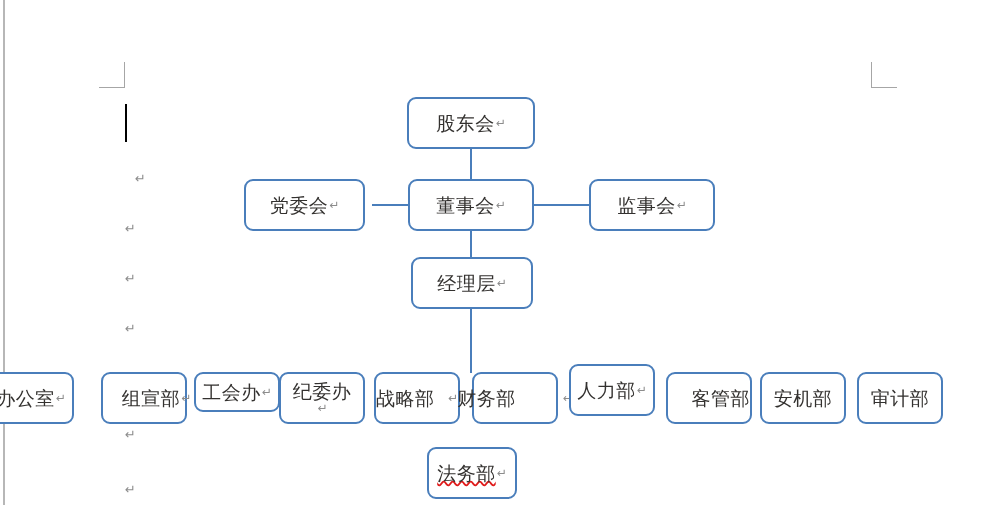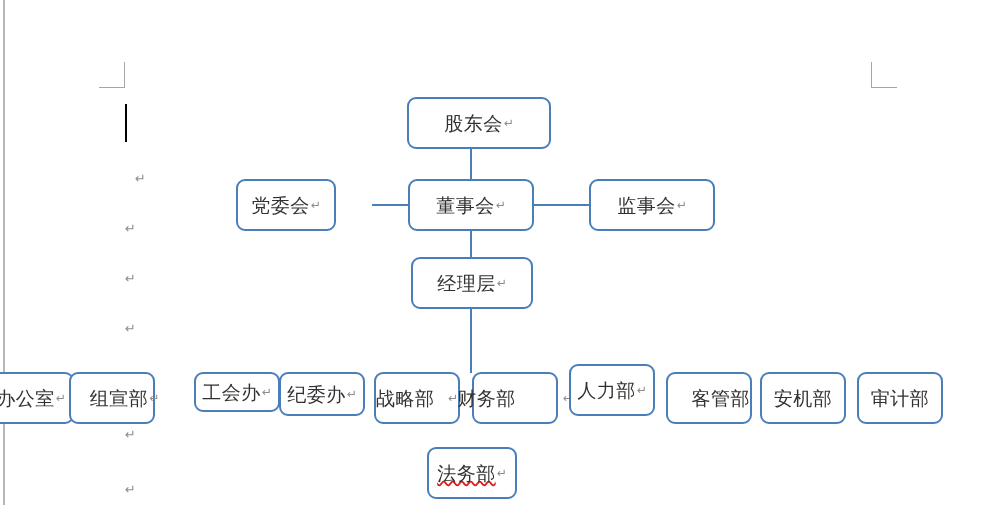--- a/index.html
+++ b/index.html
@@ -129,25 +129,25 @@
 
   <div id="connector-layer">
       <div class="conn" style="left: 470px; top: 149px; width: 2px; height: 30px;"></div>
       <div class="conn" style="left: 372px; top: 204px; height: 2px; width: 36px;"></div>
       <div class="conn" style="left: 534px; top: 204px; height: 2px; width: 55px;"></div>
       <div class="conn" style="left: 470px; top: 231px; width: 2px; height: 26px;"></div>
       <div class="conn" style="left: 470px; top: 309px; width: 2px; height: 64px;"></div>
     </div>
 
   <div id="node-layer">
-      <div class="node" style="left: 407px; top: 97px; width: 144px; height: 52px;">
+      <div class="node" style="left: 407px; top: 97px; width: 128px; height: 52px;">
         <span class="label">股东会</span>
         <span class="pmark">↵</span>
       </div>
-      <div class="node" style="left: 236px; top: 179px; width: 100px; height: 52px;">
+      <div class="node" style="left: 244px; top: 179px; width: 121px; height: 52px;">
         <span class="label">党委会</span>
         <span class="pmark">↵</span>
       </div>
       <div class="node" style="left: 408px; top: 179px; width: 126px; height: 52px;">
         <span class="label">董事会</span>
         <span class="pmark">↵</span>
       </div>
       <div class="node" style="left: 589px; top: 179px; width: 126px; height: 52px;">
         <span class="label">监事会</span>
         <span class="pmark">↵</span>
@@ -157,29 +157,29 @@
         <span class="pmark">↵</span>
       </div>
       <div class="node" style="left: 427px; top: 447px; width: 90px; height: 52px;">
         <span class="label spell">法务部</span>
         <span class="pmark">↵</span>
       </div>
       <div class="node" style="left: -12px; top: 372px; width: 86px; height: 52px;">
         <span class="label">办公室</span>
         <span class="pmark">↵</span>
       </div>
-      <div class="node" style="left: 69px; top: 372px; width: 86px; height: 52px; padding-left: 25px;">
+      <div class="node" style="left: 101px; top: 372px; width: 86px; height: 52px; padding-left: 25px;">
         <span class="label">组宣部</span>
         <span class="pmark">↵</span>
       </div>
       <div class="node" style="left: 182px; top: 372px; width: 86px; height: 40px; margin-left: 12px;">
         <span class="label">工会办</span>
         <span class="pmark">↵</span>
       </div>
-      <div class="node" style="left: 279px; top: 372px; width: 86px; height: 44px;">
+      <div class="node" style="left: 279px; top: 372px; width: 86px; height: 52px; flex-direction: column;">
         <span class="label">纪委办</span>
         <span class="pmark">↵</span>
       </div>
       <div class="node" style="left: 374px; top: 372px; width: 86px; height: 52px; justify-content: space-between;">
         <span class="label">战略部</span>
         <span class="pmark">↵</span>
       </div>
       <div class="node" style="left: 472px; top: 372px; width: 86px; height: 52px; gap: 46px;">
         <span class="label">财务部</span>
         <span class="pmark">↵</span>

